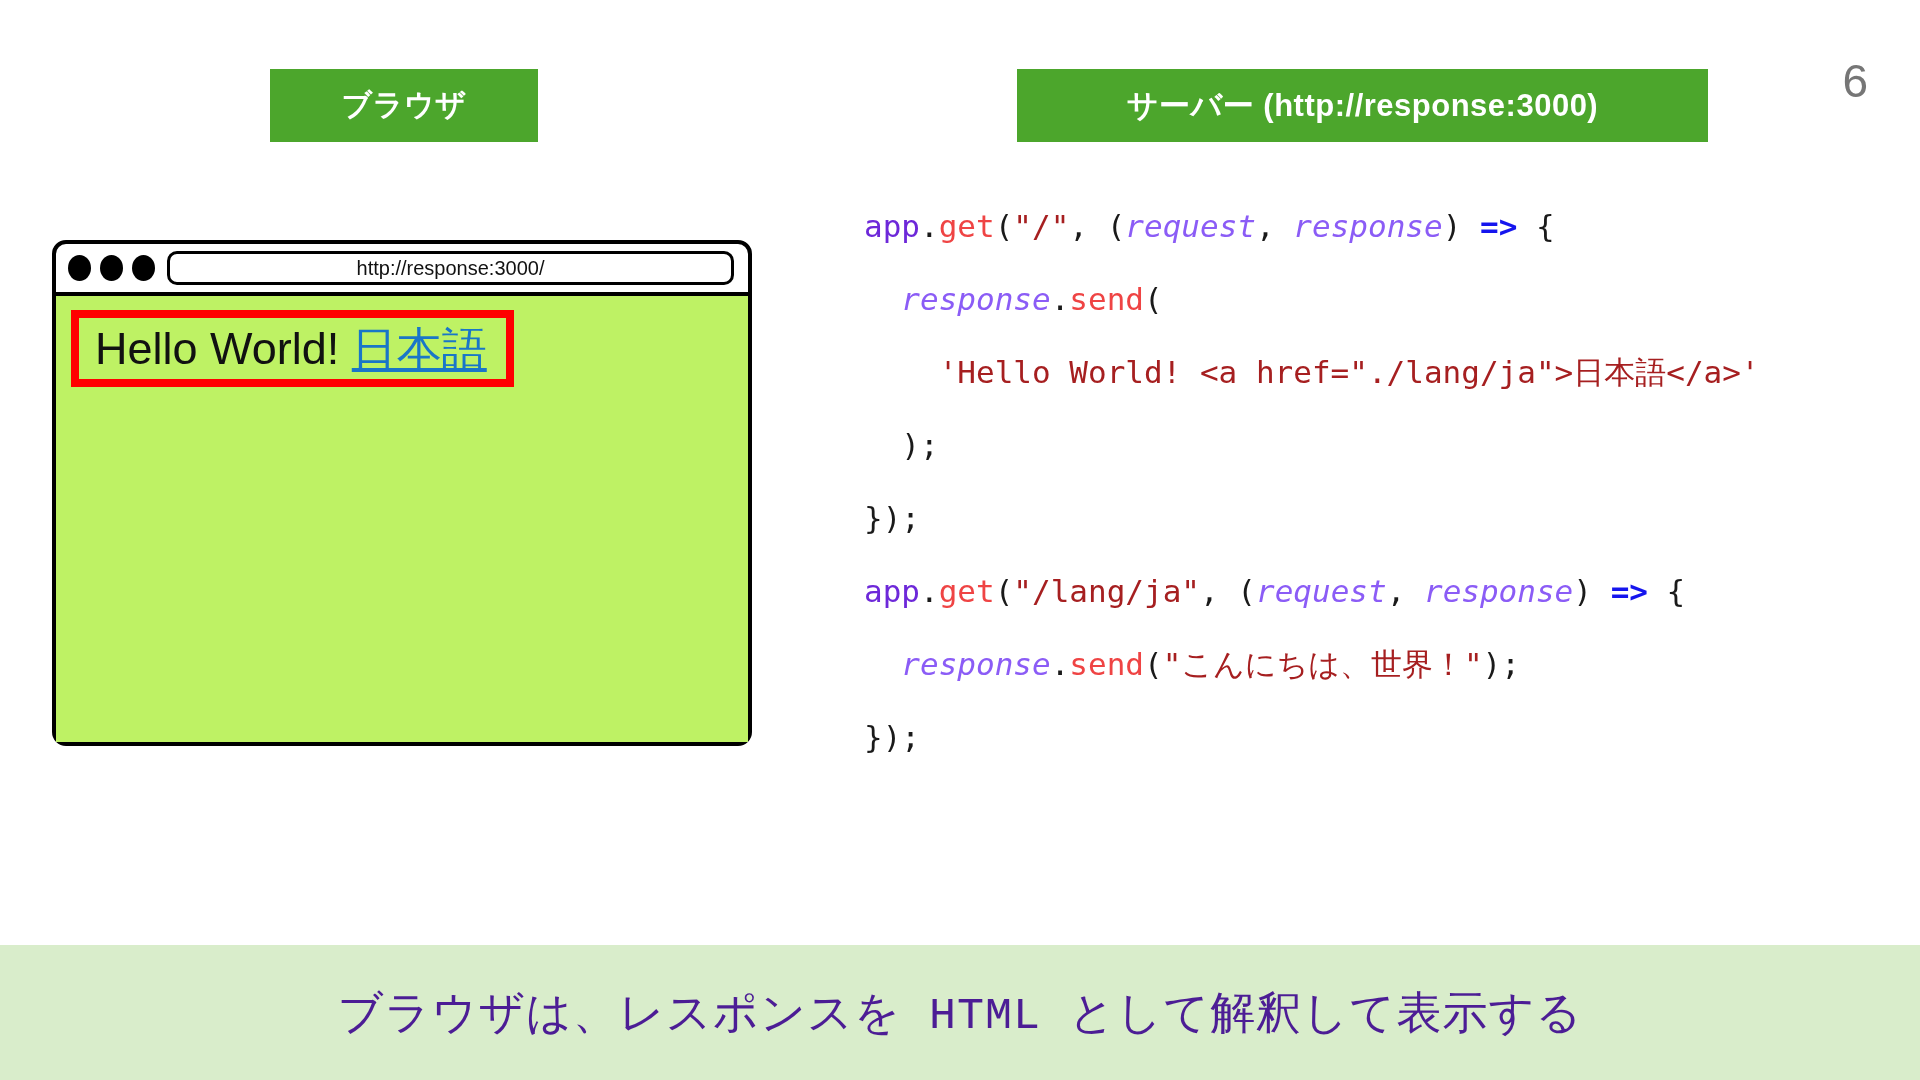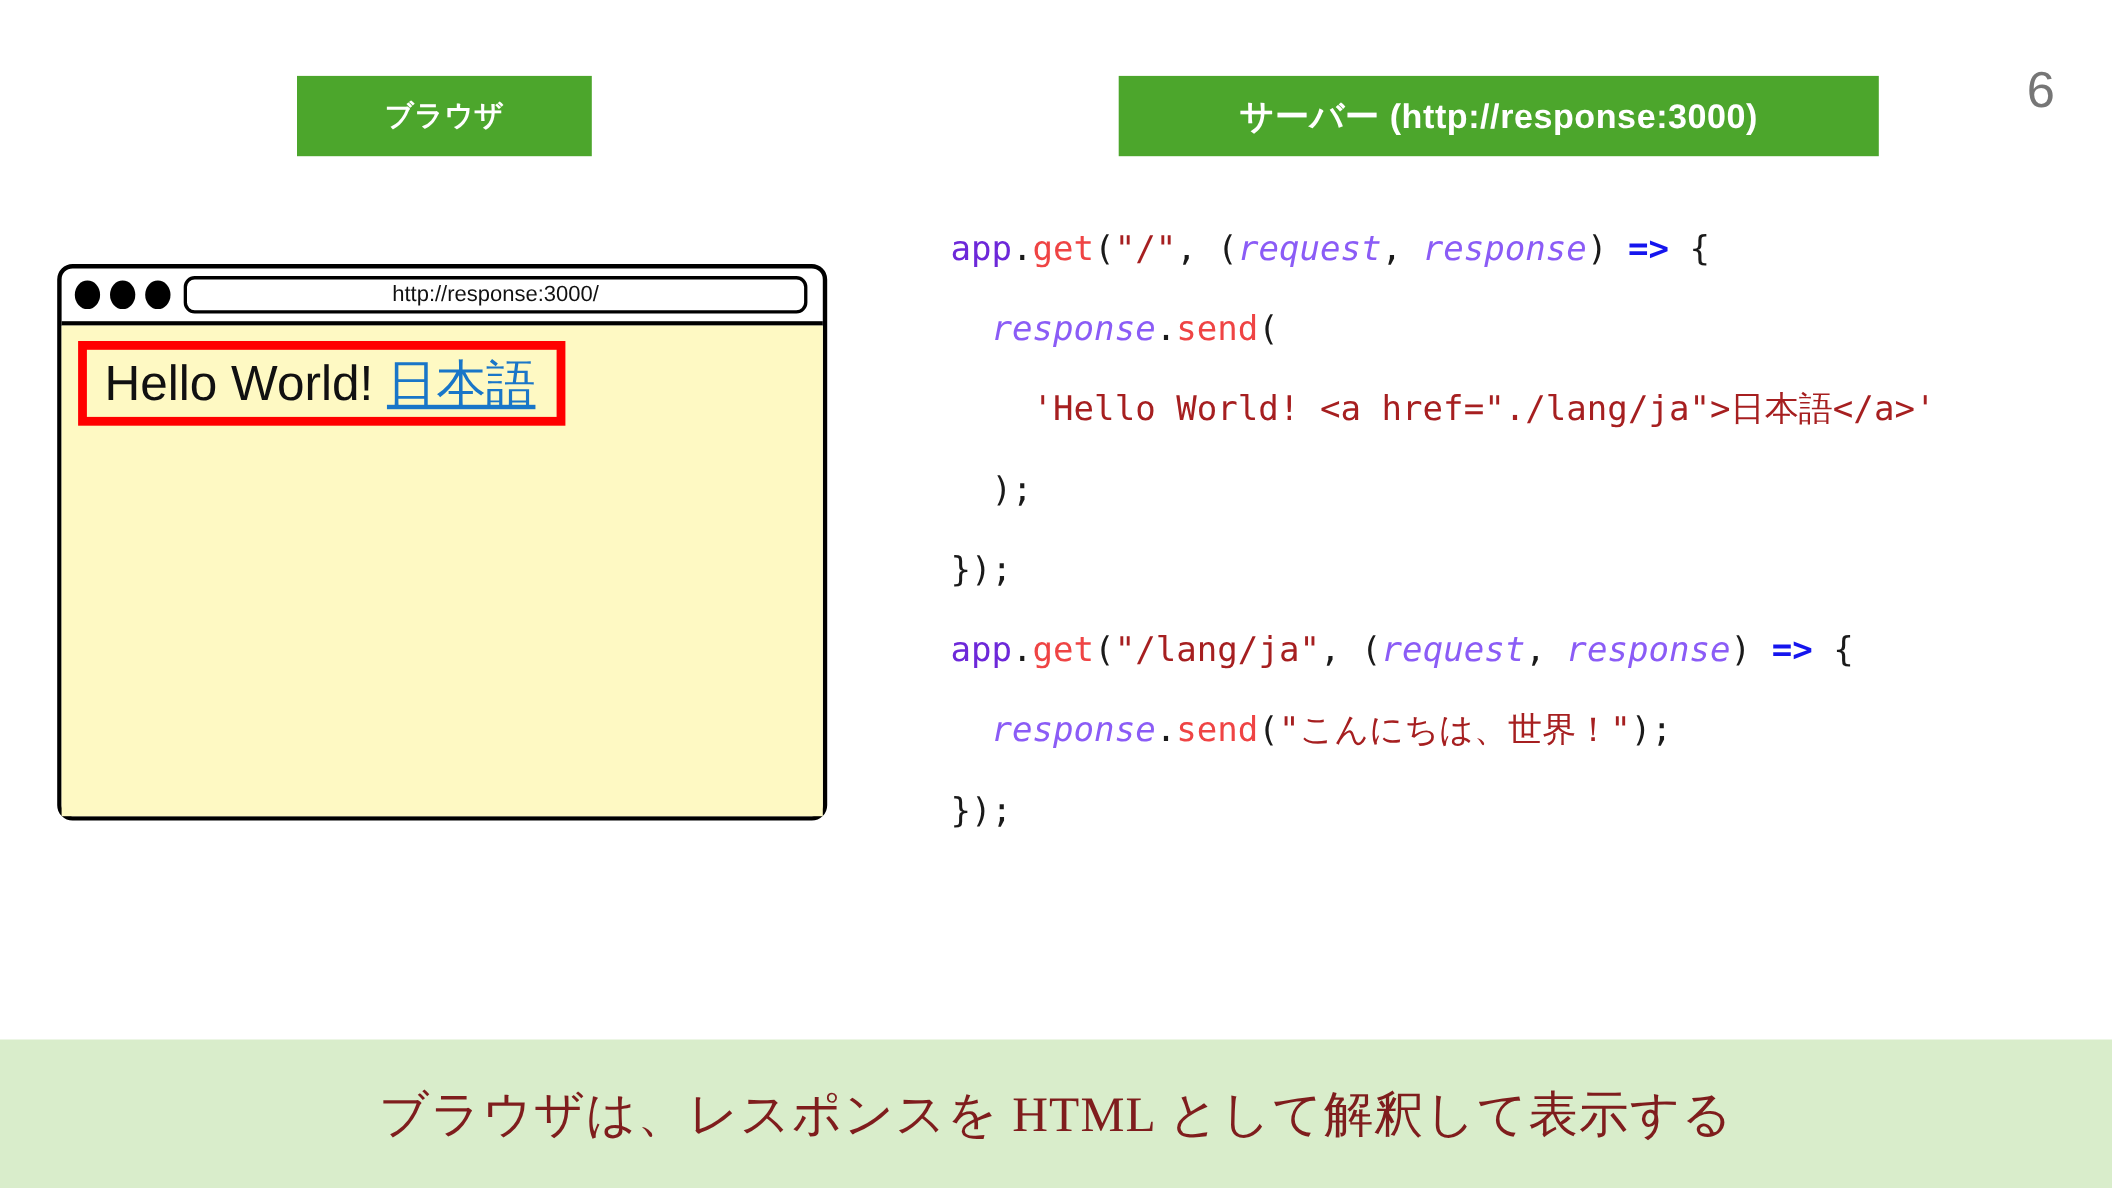--- a/index.html
+++ b/index.html
@@ -36,21 +36,21 @@
     display: flex;
     align-items: center;
     justify-content: center;
     letter-spacing: 0.5px;
   }
   .section-header.browser {
     left: 270px;
     top: 69px;
     width: 268px;
     height: 73px;
-    font-size: 26px;
+    font-size: 30px;
   }
   .section-header.server {
     left: 1017px;
     top: 69px;
     width: 691px;
     height: 73px;
     font-size: 31px;
   }
 
   
@@ -98,21 +98,21 @@
     box-sizing: border-box;
   }
   .url-bar-text {
     font-size: 20px;
     color: #111111;
     font-family: "Liberation Sans", sans-serif;
   }
   .browser-viewport {
     position: relative;
     height: calc(100% - 52px);
-    background: #fef9c3;
+    background: #bef264;
   }
   .highlight-box {
     position: absolute;
     left: 15px;
     top: 14px;
     width: 443px;
     height: 77px;
     border: 8px solid #FF0000;
     box-sizing: border-box;
     display: flex;
@@ -158,22 +158,22 @@
     top: 945px;
     width: 1920px;
     height: 135px;
     background: #D9EDCB;
     display: flex;
     align-items: center;
     justify-content: center;
   }
   .caption-text {
     font-size: 45px;
-    color: #7f1d1d;
-    font-family: Liberation Serif, serif;
+    color: #4c1d95;
+    font-family: Liberation Mono, monospace;
     letter-spacing: 1px;
   }
 </style>
 </head>
 <body>
 
 <div class="page-number">6</div>
 
 <div class="section-header browser">
   <span>ブラウザ</span>

